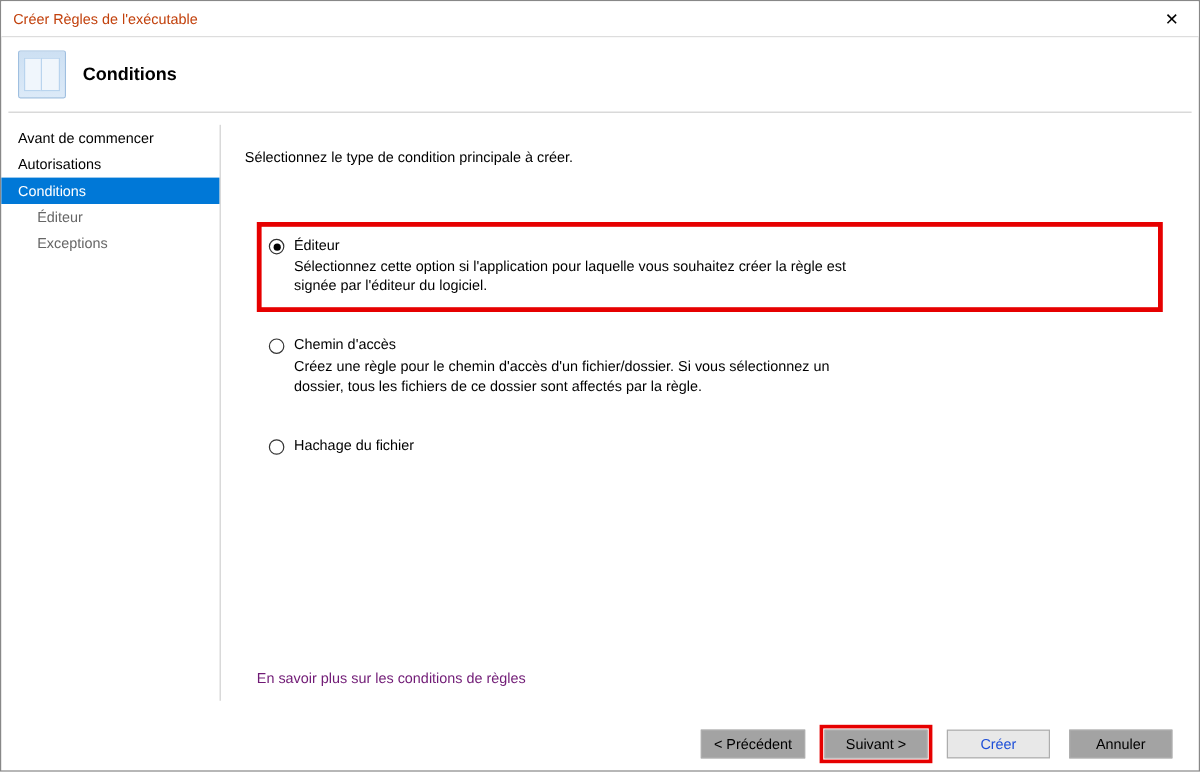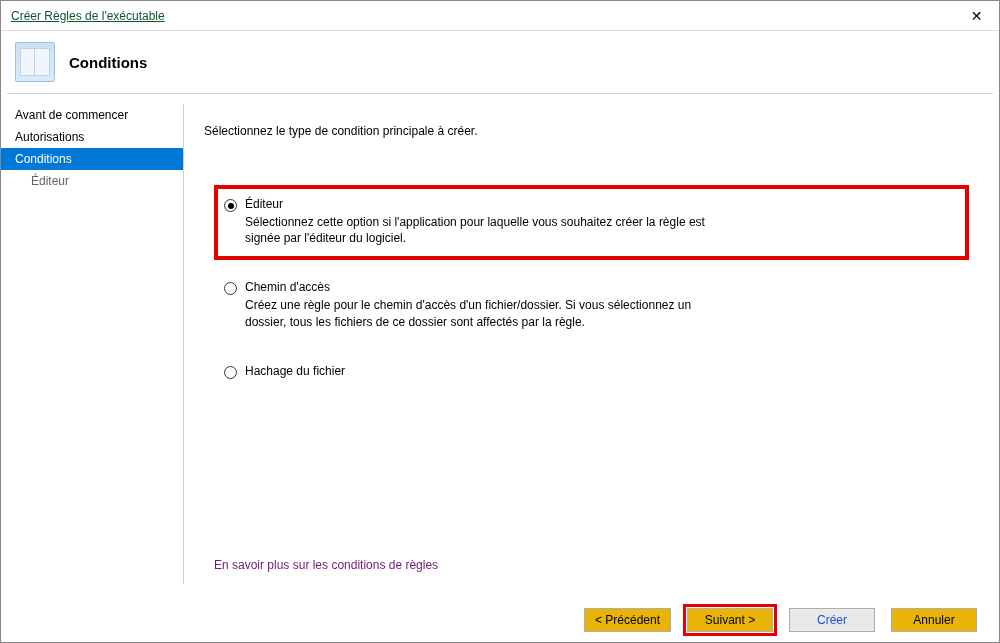--- a/index.html
+++ b/index.html
@@ -15,21 +15,21 @@
     }
     .titlebar {
       height: 30px;
       display: flex;
       align-items: center;
       justify-content: space-between;
       padding: 0 0 0 10px;
       background: #fff;
       border-bottom: 1px solid #ddd;
     }
-    .titlebar-title { font-size: 12px; color: #14532d; text-decoration: underline; }
+    .titlebar-title { font-size: 12px; color: #c2410c; }
     .close-btn {
       width: 45px; height: 30px;
       display: flex; align-items: center; justify-content: center;
       cursor: pointer;
     }
     .close-x { font-size: 14px; font-weight: 300; }
     .header {
       height: 62px;
       display: flex;
       align-items: center;
@@ -112,21 +112,21 @@
       display: flex;
       justify-content: flex-end;
       align-items: center;
       gap: 8px;
       padding-right: 18px;
       border-top: 1px solid transparent;
     }
     .btn {
       min-width: 86px; height: 24px;
       border: 1px solid #adadad;
-      background: #eab308;
+      background: #a3a3a3;
       font-size: 12px;
       cursor: pointer;
       padding: 0 10px;
     }
     .btn:disabled { color: #1d4ed8; background: #e8e8e8; cursor: default; }
     .btn-wrap { border: 3px solid transparent; padding: 1px; }
     .btn-wrap.highlighted { border-color: #e60000; }
   </style>
 </head>
 <body>
@@ -144,20 +144,21 @@
 </div>
 
 <div class="separator"></div>
 
 <div class="body">
   <div class="sidebar" id="sidebar">
       <div class="side-item">Avant de commencer</div>
       <div class="side-item">Autorisations</div>
       <div class="side-item selected">Conditions</div>
       <div class="side-item sub">Éditeur</div>
+      <div class="side-item sub">Exceptions</div>
     </div>
   <div class="vsep"></div>
   <div class="content">
     <div class="intro">Sélectionnez le type de condition principale à créer.</div>
     <div class="options" id="options">
         <div class="option-block highlighted">
           <div class="radio checked"></div>
           <div>
             <div class="option-title">Éditeur</div>
             <div class="option-desc">Sélectionnez cette option si l'application pour laquelle vous souhaitez créer la règle est signée par l'éditeur du logiciel.</div>

